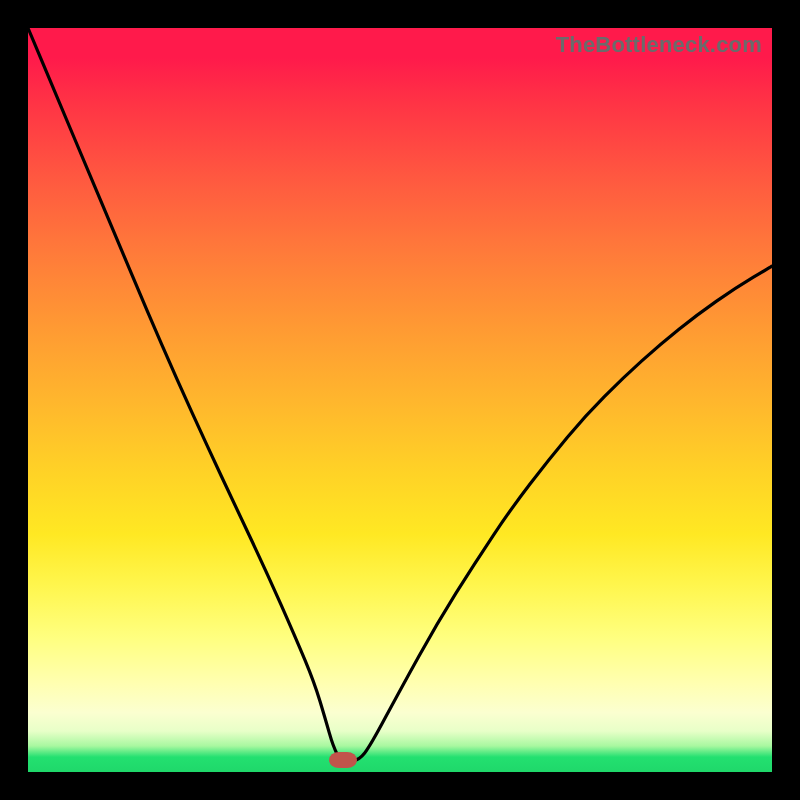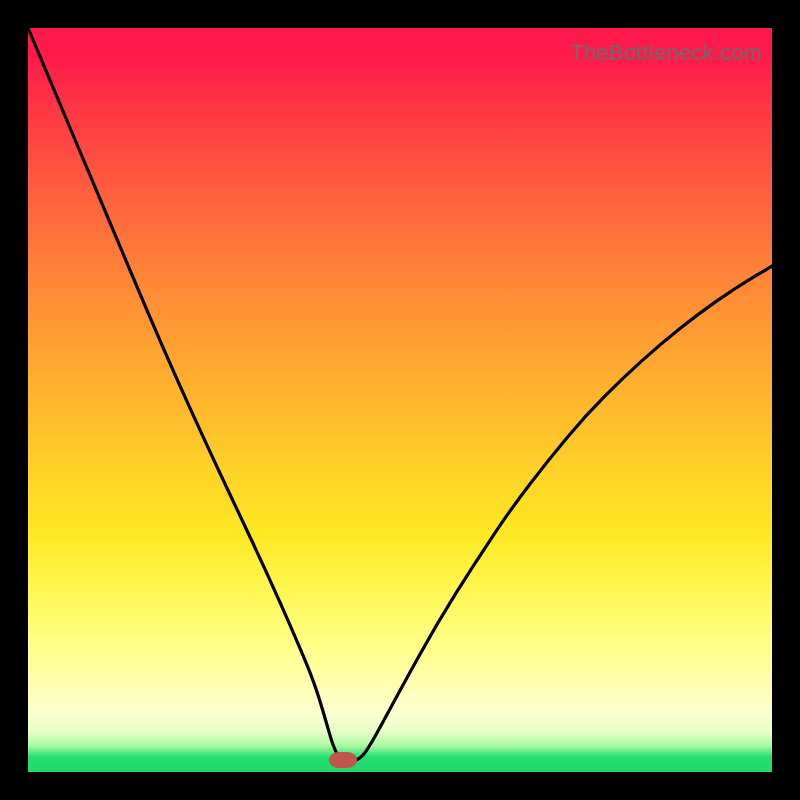--- a/index.html
+++ b/index.html
@@ -41,25 +41,25 @@
       #ffffb0 88%,
       #fbffd0 92%,
       #e8ffc8 94.5%,
       #a8f8a0 96.5%,
       #23e070 98%,
       #1fd86a 100%
     );
   }
   .watermark {
     position: absolute;
-    top: 12px;
+    top: 4px;
     right: 10px;
     color: #6b6b6b;
     font-size: 22px;
-    font-weight: 400;
+    font-weight: 700;
     letter-spacing: 0.2px;
     user-select: none;
   }
   svg.curve {
     position: absolute;
     left: 0;
     top: 0;
     width: 744px;
     height: 744px;
     overflow: visible;

